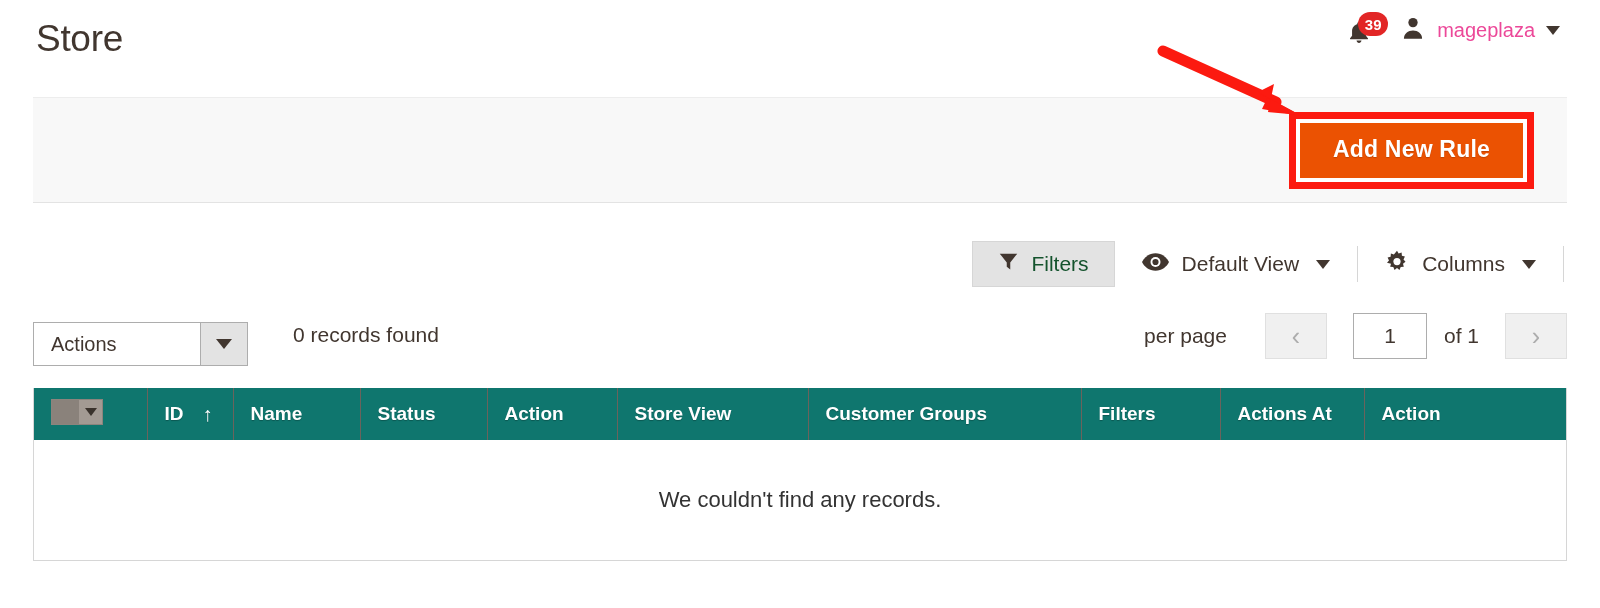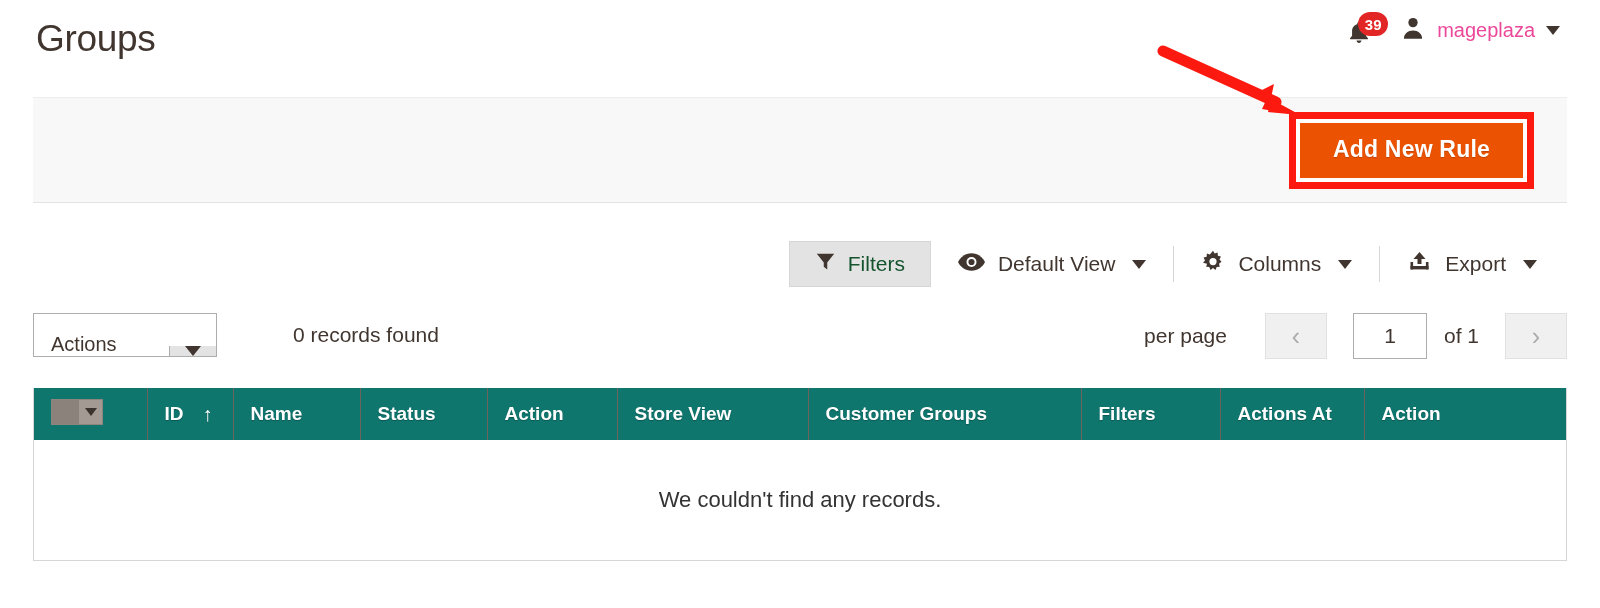--- a/index.html
+++ b/index.html
@@ -92,23 +92,23 @@
     width: 0; height: 0; margin-left: 4px;
     border-left: 7px solid transparent; border-right: 7px solid transparent;
     border-top: 9px solid #41362f;
   }
 
   
   .grid-controls {
     position: absolute; left: 33px; top: 313px; width: 1534px; height: 48px;
   }
   .actions-select {
-    position: absolute; left: 0; top: 0;
-    display: flex; width: 184px; height: 44px;
-    border: 1px solid #adadad; background: #ffffff; align-items: flex-end;
+    position: absolute; left: 0; top: 9px;
+    display: flex; width: 215px; height: 44px;
+    border: 1px solid #adadad; background: #ffffff;
   }
   .actions-label {
     flex: 1; display: flex; align-items: center;
     padding-left: 17px; font-size: 20px; color: #41362f;
   }
   .select-arrow-box {
     width: 47px; background: #e3e3e3; border-left: 1px solid #adadad;
     display: flex; align-items: center; justify-content: center;
   }
   .select-caret {
@@ -184,21 +184,21 @@
     font-size: 22px; color: #333333; font-weight: 400;
     background: #ffffff;
   }
 </style>
 </head>
 <body>
 
 <div class="page">
 
   <div class="page-header">
-    <div class="page-title">Groups</div>
+    <div class="page-title">Store</div>
 
     <div class="header-right">
 
       <div class="bell-wrap">
         <span class="bell-icon">
           <svg width="26" height="27" viewBox="0 0 24 24" fill="#41362f">
             <path d="M12 2.2c-.9 0-1.6.7-1.6 1.6v.6C7.6 5.1 5.6 7.6 5.6 10.6v4.3L3.8 17.2c-.3.4 0 1 .5 1h15.4c.5 0 .8-.6.5-1l-1.8-2.3v-4.3c0-3-2-5.5-4.8-6.2v-.6c0-.9-.7-1.6-1.6-1.6z"></path>
             <path d="M9.7 19.4c.2 1.3 1.2 2.2 2.3 2.2s2.1-.9 2.3-2.2H9.7z"></path>
           </svg>
         </span>
@@ -262,32 +262,20 @@
           <path d="M12 0.8l1.6 2.7 3-.9.3 3.1 3 .9-1.4 2.8 2 2.4-2.5 1.9.8 3-3.1.3-1.2 2.9-2.5-1.8-2.5 1.8-1.2-2.9-3.1-.3.8-3L2 12.8l2-2.4L2.6 7.6l3-.9.3-3.1 3 .9z"></path>
           <circle cx="12" cy="11.6" r="3.6" fill="#ffffff"></circle>
         </svg>
       </span>
       <span>Columns</span>
       <span class="tool-caret"></span>
     </div>
 
     <div class="tool-divider"></div>
 
-    <div class="tool-group">
-      <span>
-        <svg width="25" height="22" viewBox="0 0 24 22" fill="#41362f">
-          <polygon points="12,1 18,8 14,8 14,13 10,13 10,8 6,8"></polygon>
-          <rect x="3" y="15" width="18" height="3.4"></rect>
-          <rect x="3" y="11" width="2.6" height="7.4"></rect>
-          <rect x="18.4" y="11" width="2.6" height="7.4"></rect>
-        </svg>
-      </span>
-      <span>Export</span>
-      <span class="tool-caret"></span>
-    </div>
 
   </div>
 
   <div class="grid-controls">
 
     <div class="actions-select">
       <span class="actions-label">Actions</span>
       <span class="select-arrow-box">
         <span class="select-caret"></span>
       </span>

